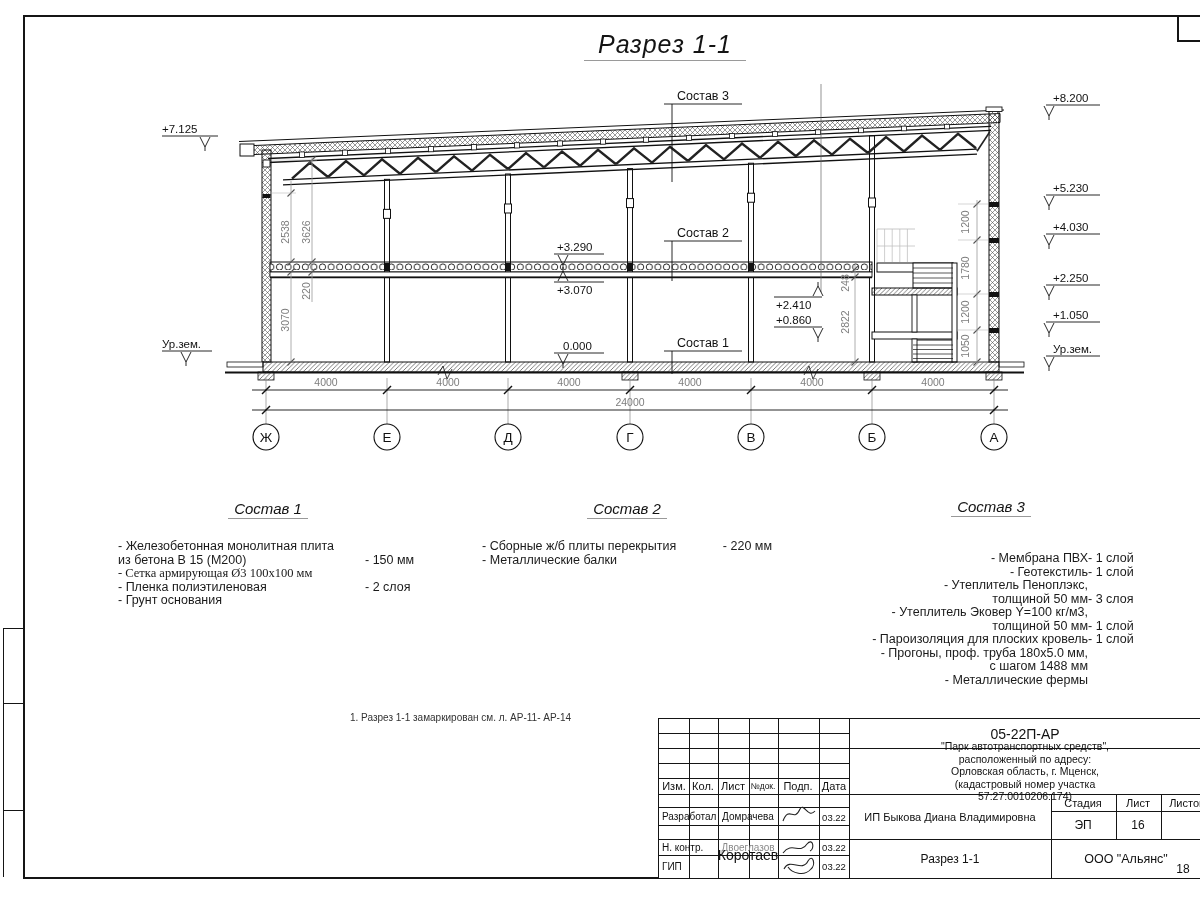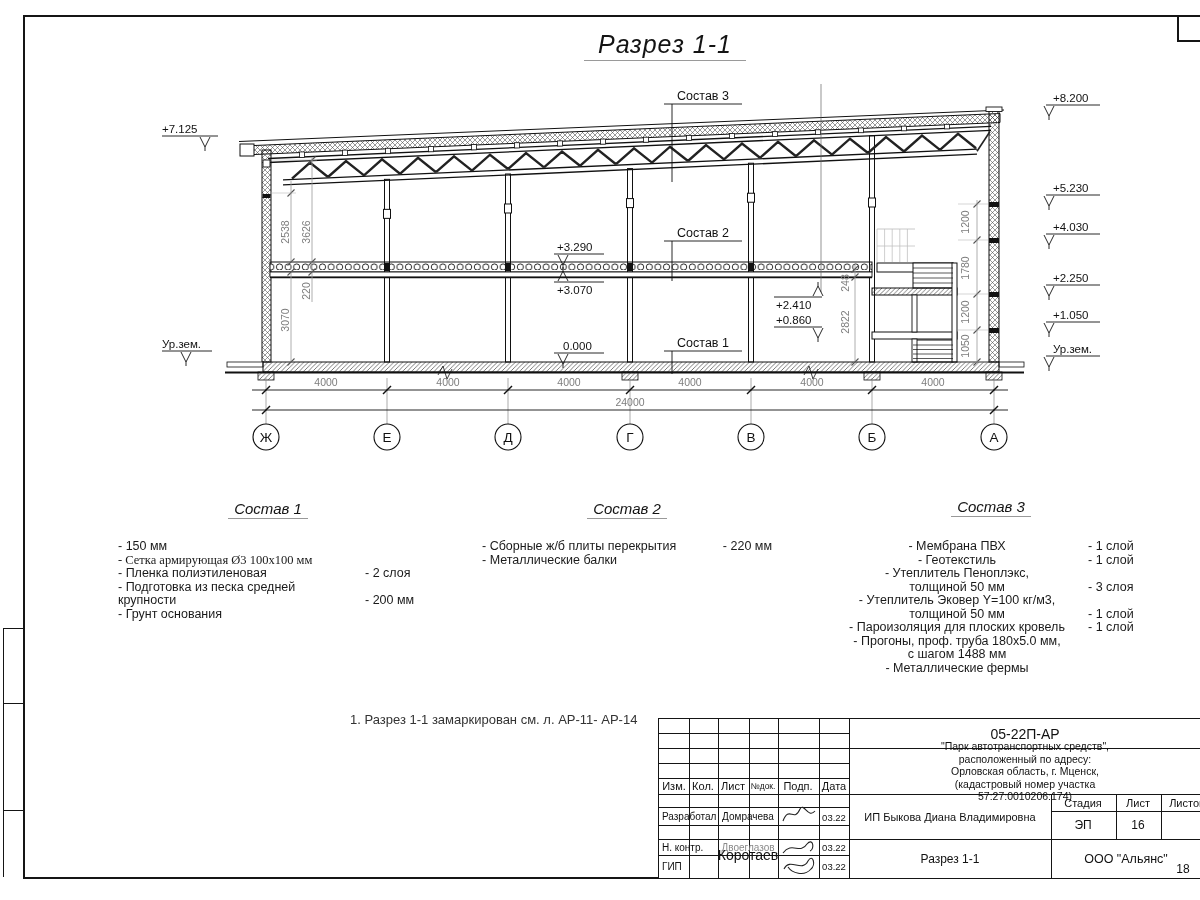--- a/index.html
+++ b/index.html
@@ -13,21 +13,21 @@
   .sheet-title{font-size:25px;font-style:italic;letter-spacing:1px;
                border-bottom:1px solid #9a9a9a;padding:0 14px 2px 14px;color:#141414;}
   
   .comp-title{font-size:15px;font-style:italic;border-bottom:1px solid #999;
               padding:0 6px 1px 6px;color:#141414;}
   .comp-items{margin-top:16px;font-size:12.5px;line-height:13.5px;color:#1a1a1a;}
   .comp-row{display:flex;align-items:flex-end;}
   .comp-name{white-space:pre-line;}
   .comp-val{white-space:nowrap;}
   
-  .note{font-size:13px;color:#333;}
+  .note{font-size:10px;color:#333;}
   
   .tb{position:absolute;left:658px;top:718px;width:560px;height:159px;
       border-top:1.8px solid #151515;border-left:1.8px solid #151515;background:#fff;}
   .tb .vline,.tb .hline{position:absolute;}
   .tb-txt{position:absolute;font-size:11px;color:#111;white-space:nowrap;
           transform:translate(-50%,-50%);text-align:center;}
   .tb-left{transform:translate(0,-50%);text-align:left;}
   .tb-small{font-size:8.5px;}
   .tb-gray{color:#8a8a8a;}
   .tb-big{font-size:14px;text-align:center;}
@@ -328,34 +328,31 @@
     <text class="axisl" x="751" y="442">В</text>
     <text class="axisl" x="872" y="442">Б</text>
     <text class="axisl" x="994" y="442">А</text>
   </g>
 </svg>
 
 <div class="abs" style="left:118px;top:500px;width:300px;text-align:center;">
   <span class="comp-title">Состав 1</span>
   <div class="comp-items" style="text-align:left;margin-top:22px;">
     <div class="comp-row">
+      <div class="comp-name" style="width:247px;">- Железобетонная  монолитная плита
+  из бетона В 15 (М200)</div>
       <div class="comp-val">- 150 мм</div>
       </div>
     <div class="comp-row">
       <div class="comp-name" style="width:247px;font-family:Liberation Serif, serif;">- Сетка армирующая Ø3 100х100 мм</div>
       <div class="comp-val"></div>
       </div>
     <div class="comp-row">
       <div class="comp-name" style="width:247px;">- Пленка полиэтиленовая</div>
       <div class="comp-val">-  2 слоя</div>
-      </div>
-    <div class="comp-row">
-      <div class="comp-name" style="width:247px;">- Подготовка из песка средней
-  крупности</div>
-      <div class="comp-val">- 200 мм</div>
       </div>
     <div class="comp-row">
       <div class="comp-name" style="width:247px;">- Грунт основания</div>
       <div class="comp-val"></div>
       </div>
   </div>
 </div>
 
 <div class="abs" style="left:482px;top:500px;width:290px;text-align:center;">
   <span class="comp-title">Состав 2</span>
@@ -366,21 +363,21 @@
       </div>
     <div class="comp-row">
       <div class="comp-name" style="width:243px;">- Металлические балки</div>
       <div class="comp-val"></div>
       </div>
   </div>
 </div>
 
 <div class="abs" style="left:826px;top:498px;width:330px;text-align:center;">
   <span class="comp-title">Состав 3</span>
-  <div class="comp-items" style="text-align:center;margin-top:24px;">
+  <div class="comp-items" style="text-align:right;margin-top:36px;">
     <div class="comp-row">
       <div class="comp-name" style="width:262px;">- Мембрана ПВХ</div>
       <div class="comp-val">- 1 слой</div>
       </div>
     <div class="comp-row">
       <div class="comp-name" style="width:262px;">- Геотекстиль</div>
       <div class="comp-val">- 1 слой</div>
       </div>
     <div class="comp-row">
       <div class="comp-name" style="width:262px;">- Утеплитель Пеноплэкс,

